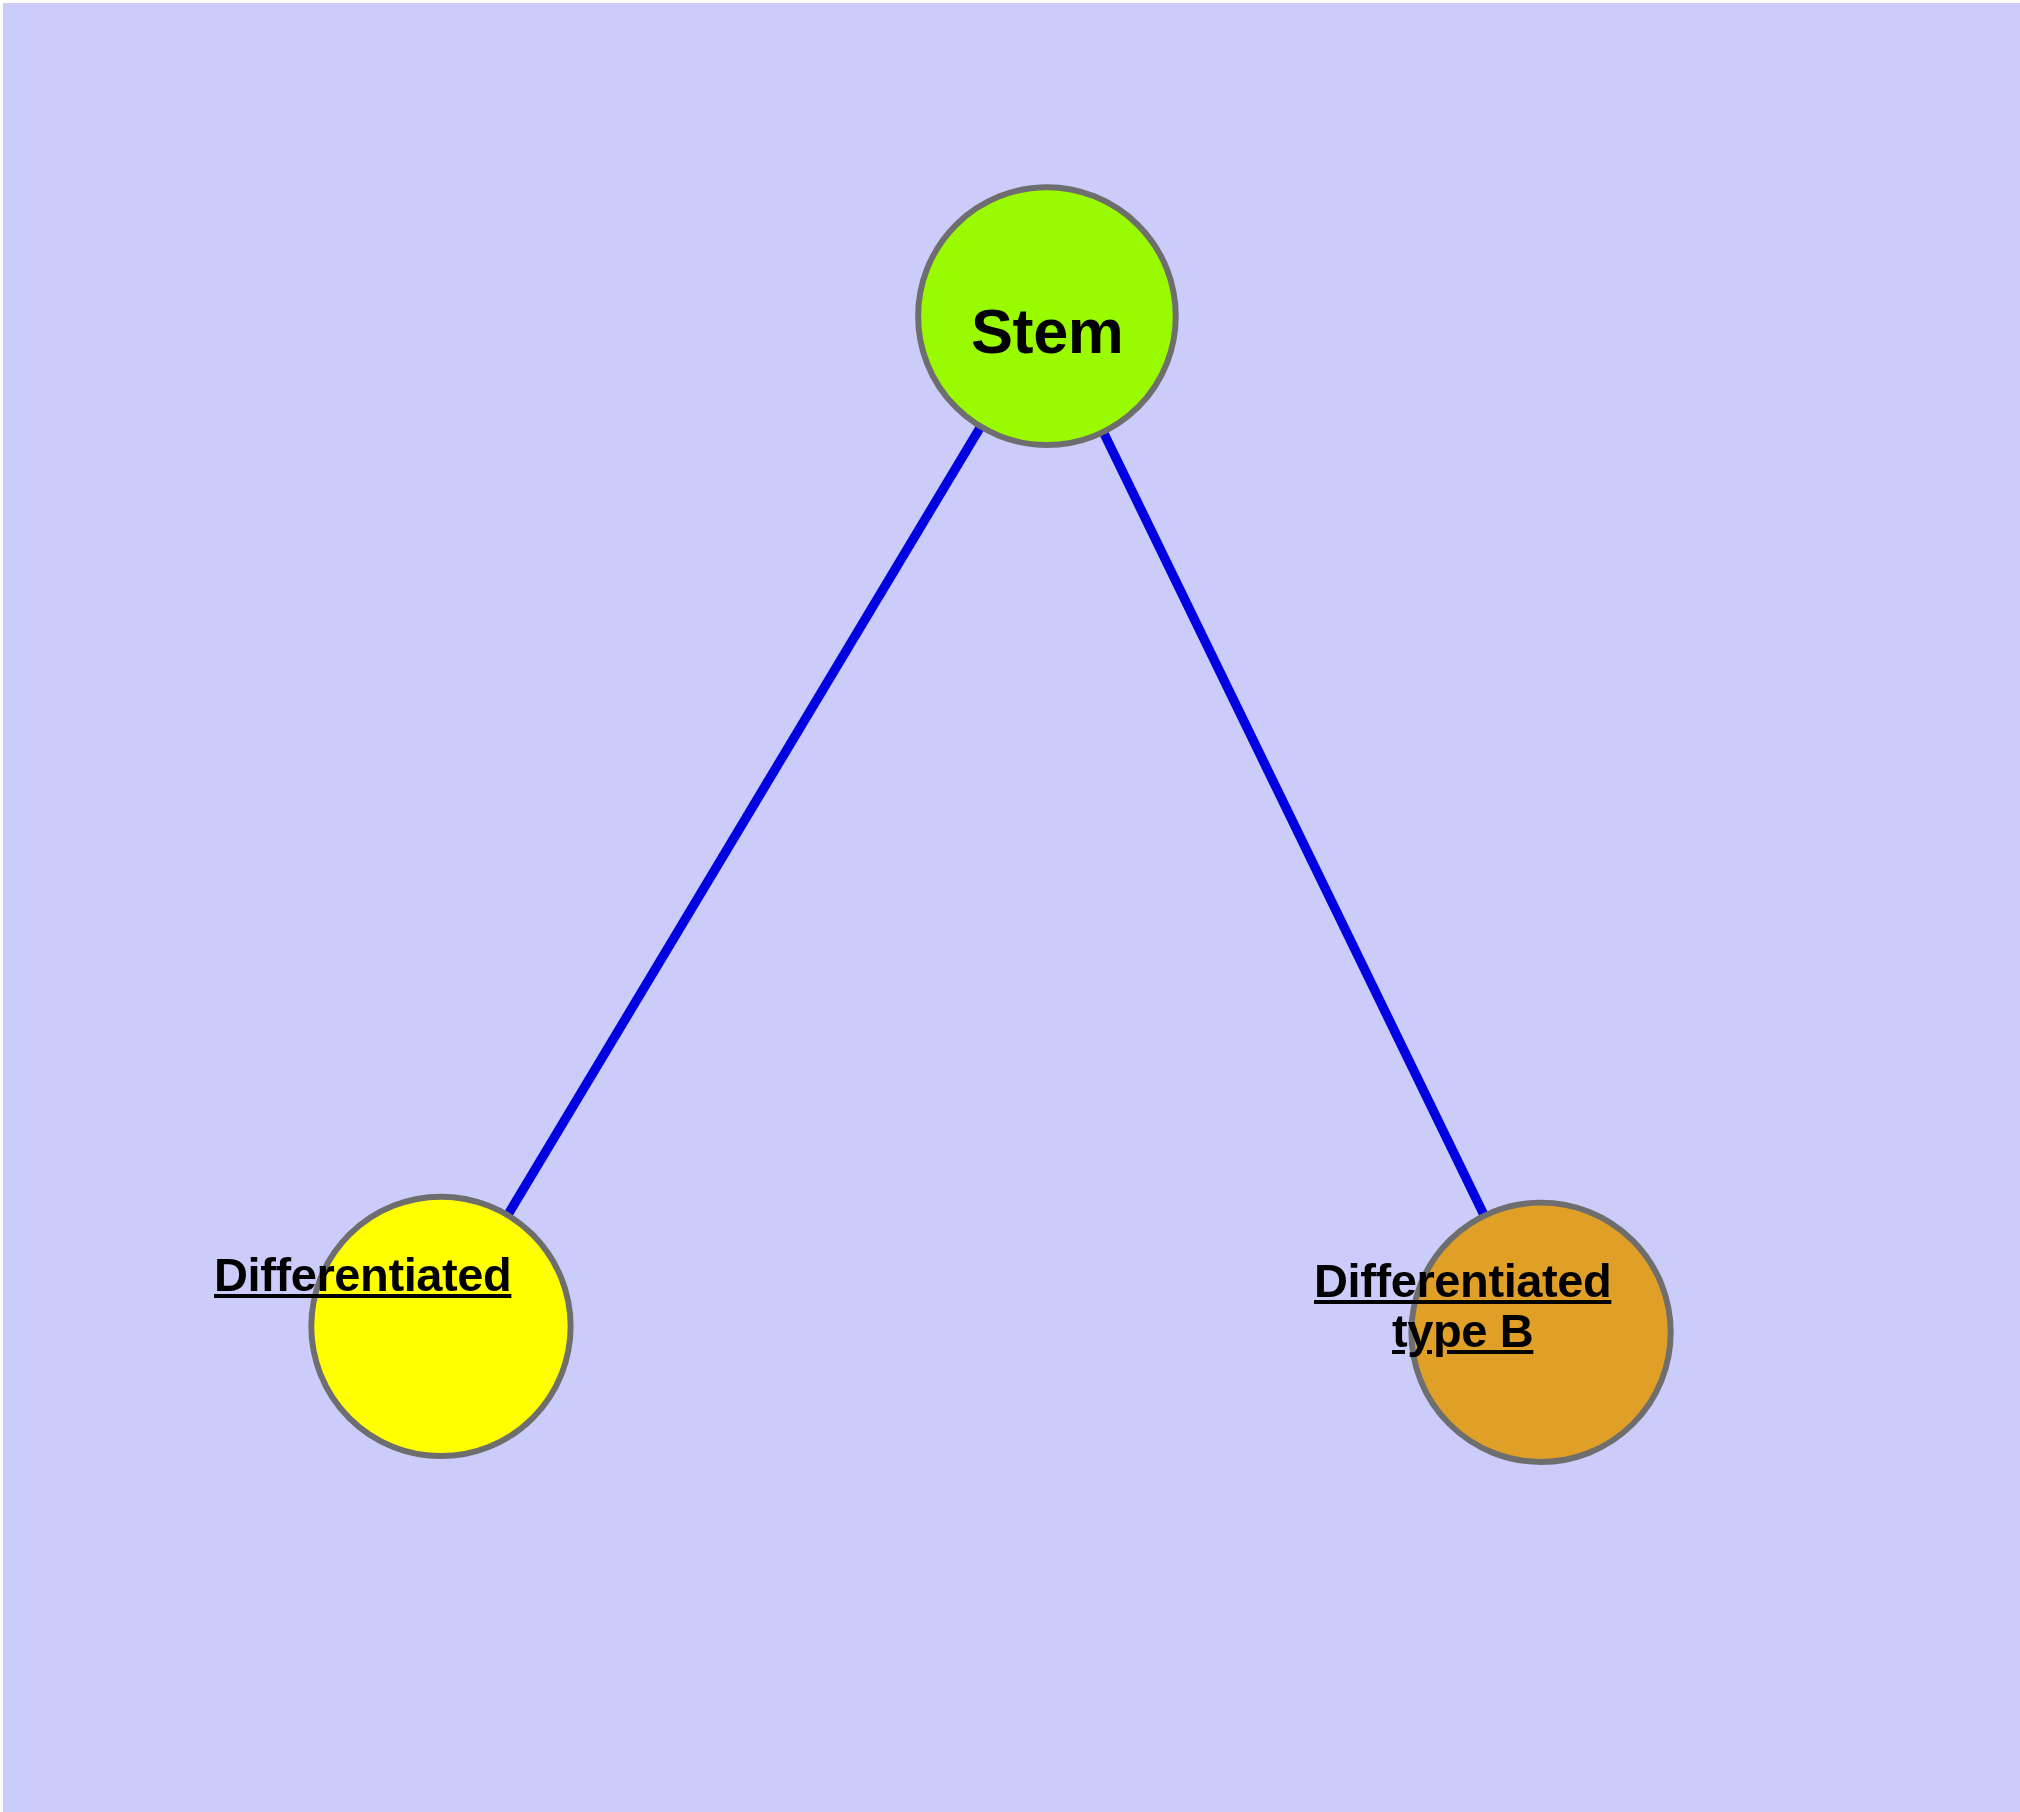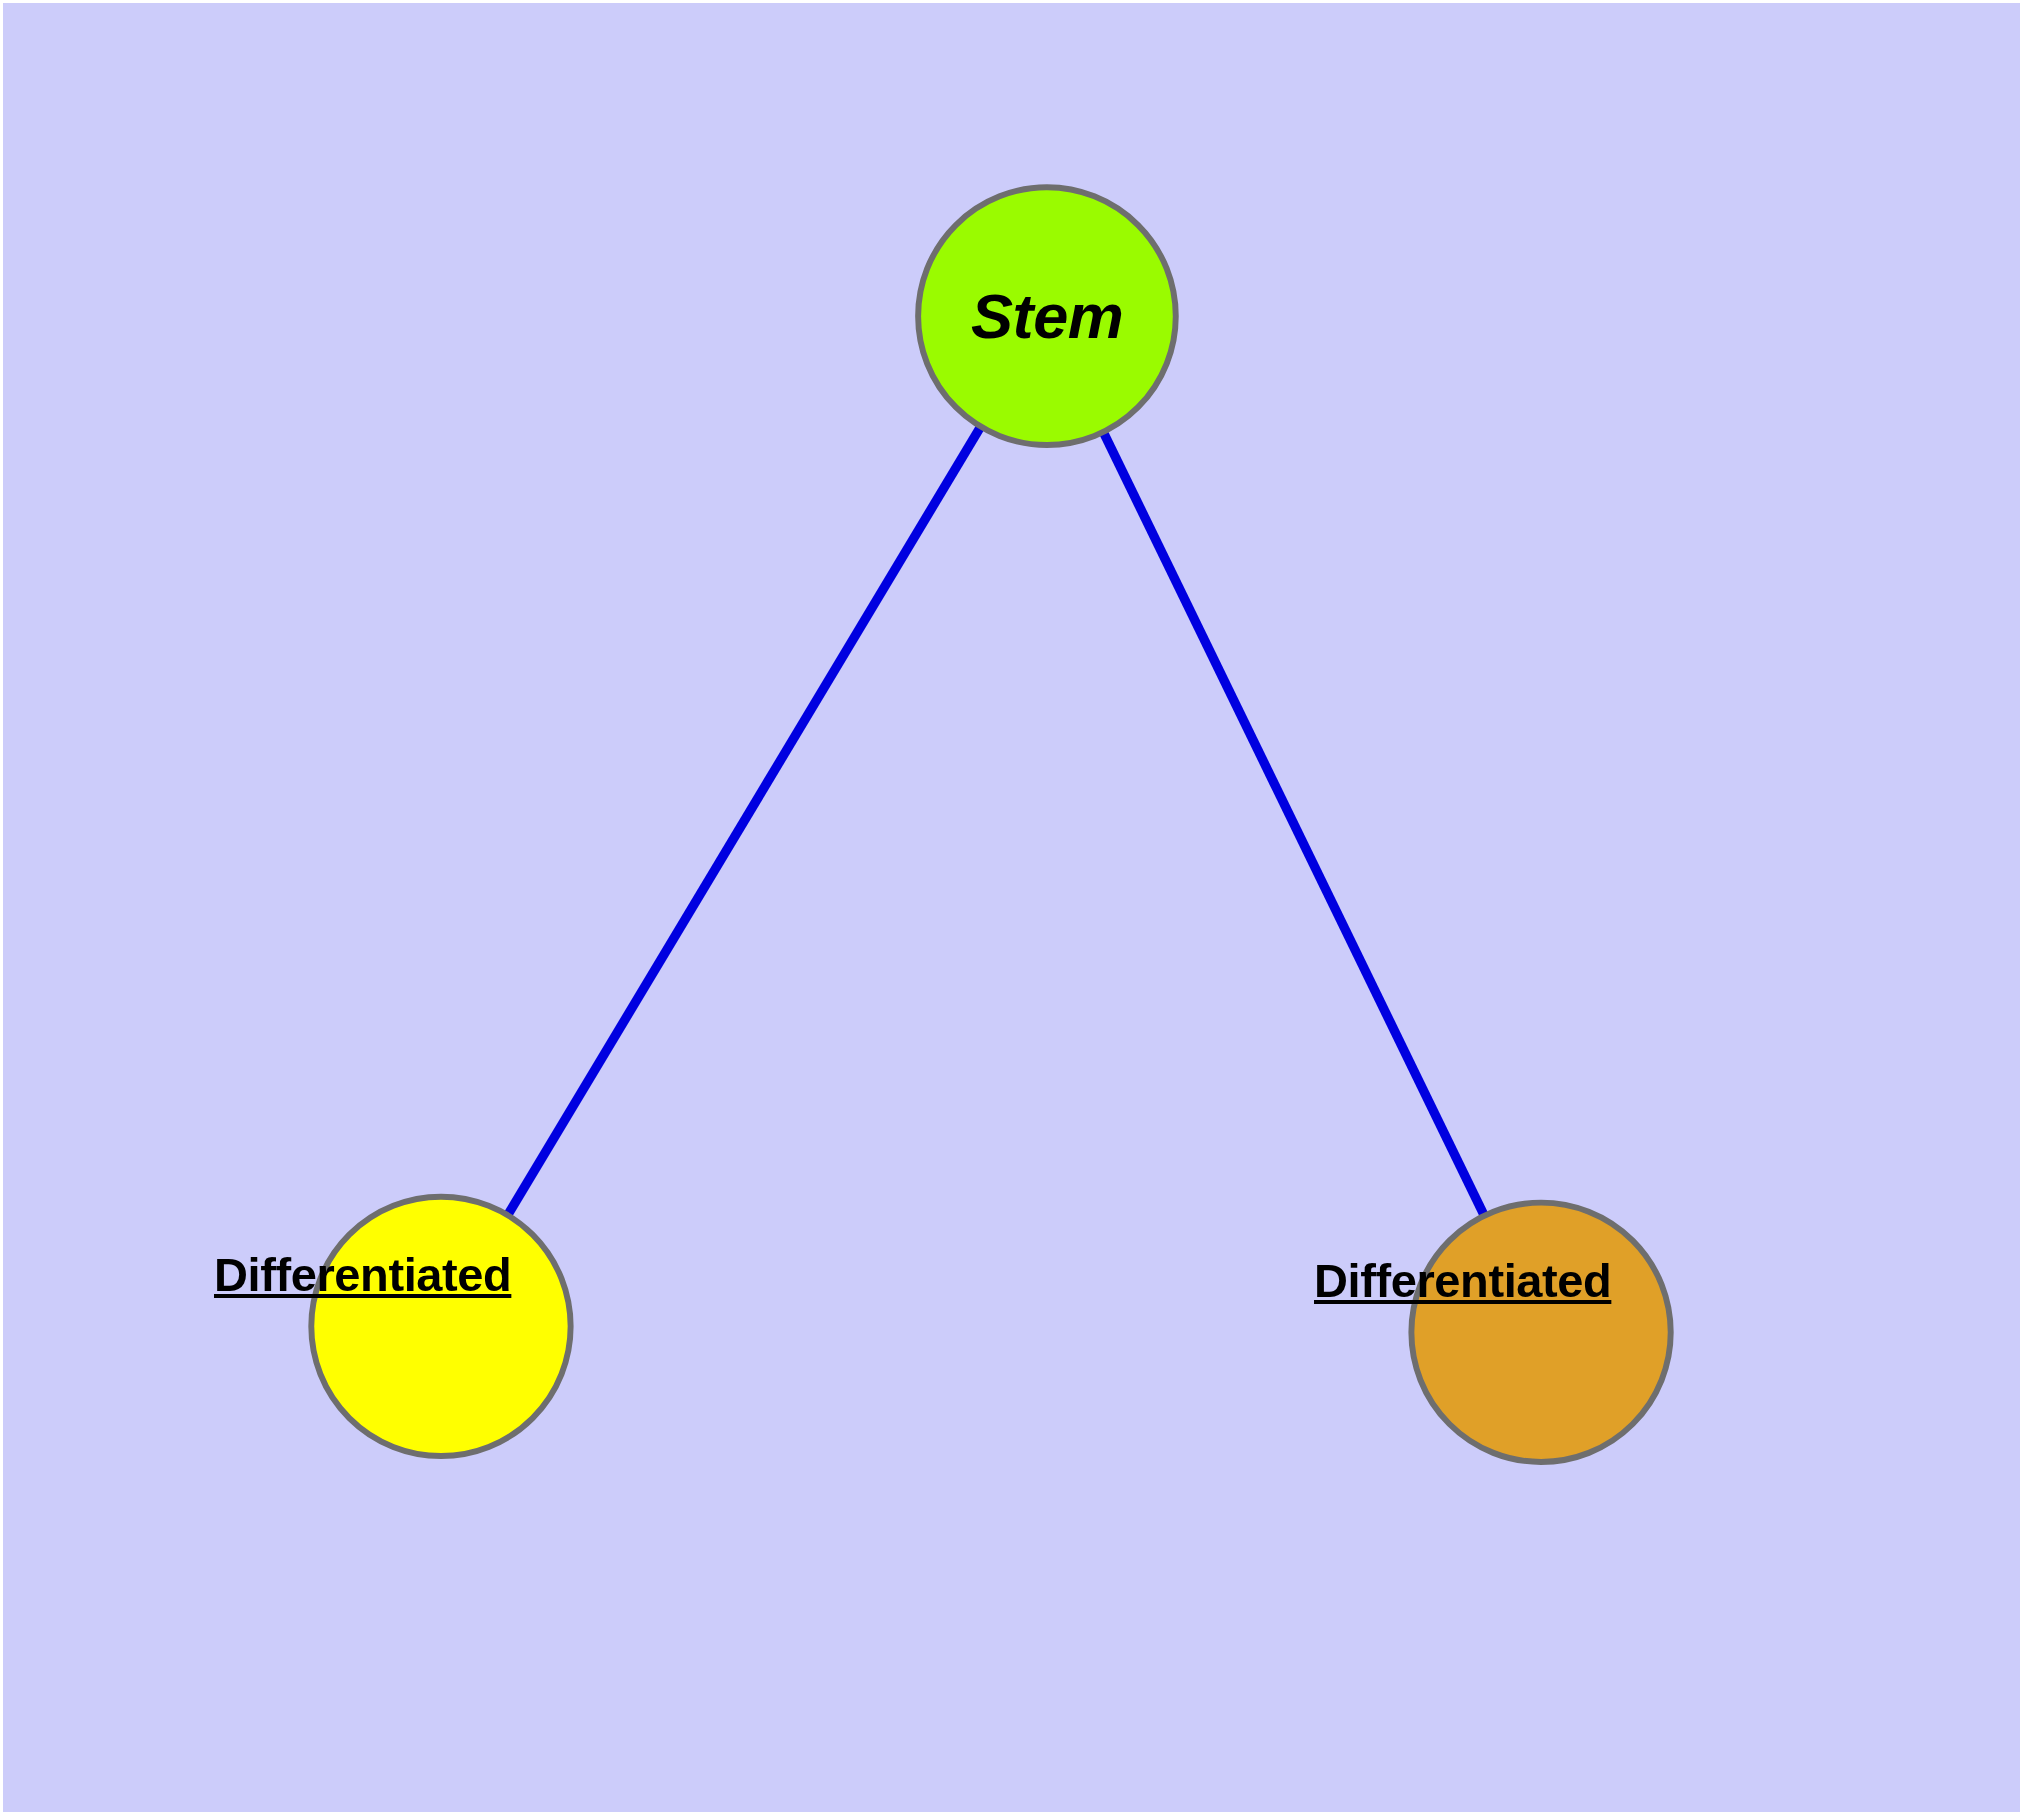--- a/index.html
+++ b/index.html
@@ -77,26 +77,27 @@
       <line class="edge-line" x1="1301.4673799212899" y1="509.6970643664264" x2="1751.095334684491" y2="1434.4036128416892" stroke="#0000e0" stroke-width="11"></line>
     </g>
 
     <g>
       <circle class="node-circle" cx="1235" cy="373" r="152" fill="#9afb00" stroke="#6e6e6e"></circle>
       <circle class="node-circle" cx="520" cy="1565" r="153" fill="#ffff00" stroke="#6e6e6e"></circle>
       <circle class="node-circle" cx="1818" cy="1572" r="153" fill="#e0a028" stroke="#6e6e6e"></circle>
     </g>
   </svg>
 
-  <div class="node-label stem" style="left: 971px; top: 283px; font-style: italic;">
+  <div class="node-label stem" style="left: 971px; top: 298px;">
     <span class="label-line">Stem</span>
   </div>
 
   <div class="node-label leaf" style="left: 214px; top: 1250px;">
     <span class="label-line">Differentiated</span>
   </div>
 
   <div class="node-label leaf" style="left: 1314px; top: 1256px;">
     <span class="label-line">Differentiated</span>
+    <span class="label-line">type B</span>
   </div>
 
 </div>
 
 
 </body></html>

